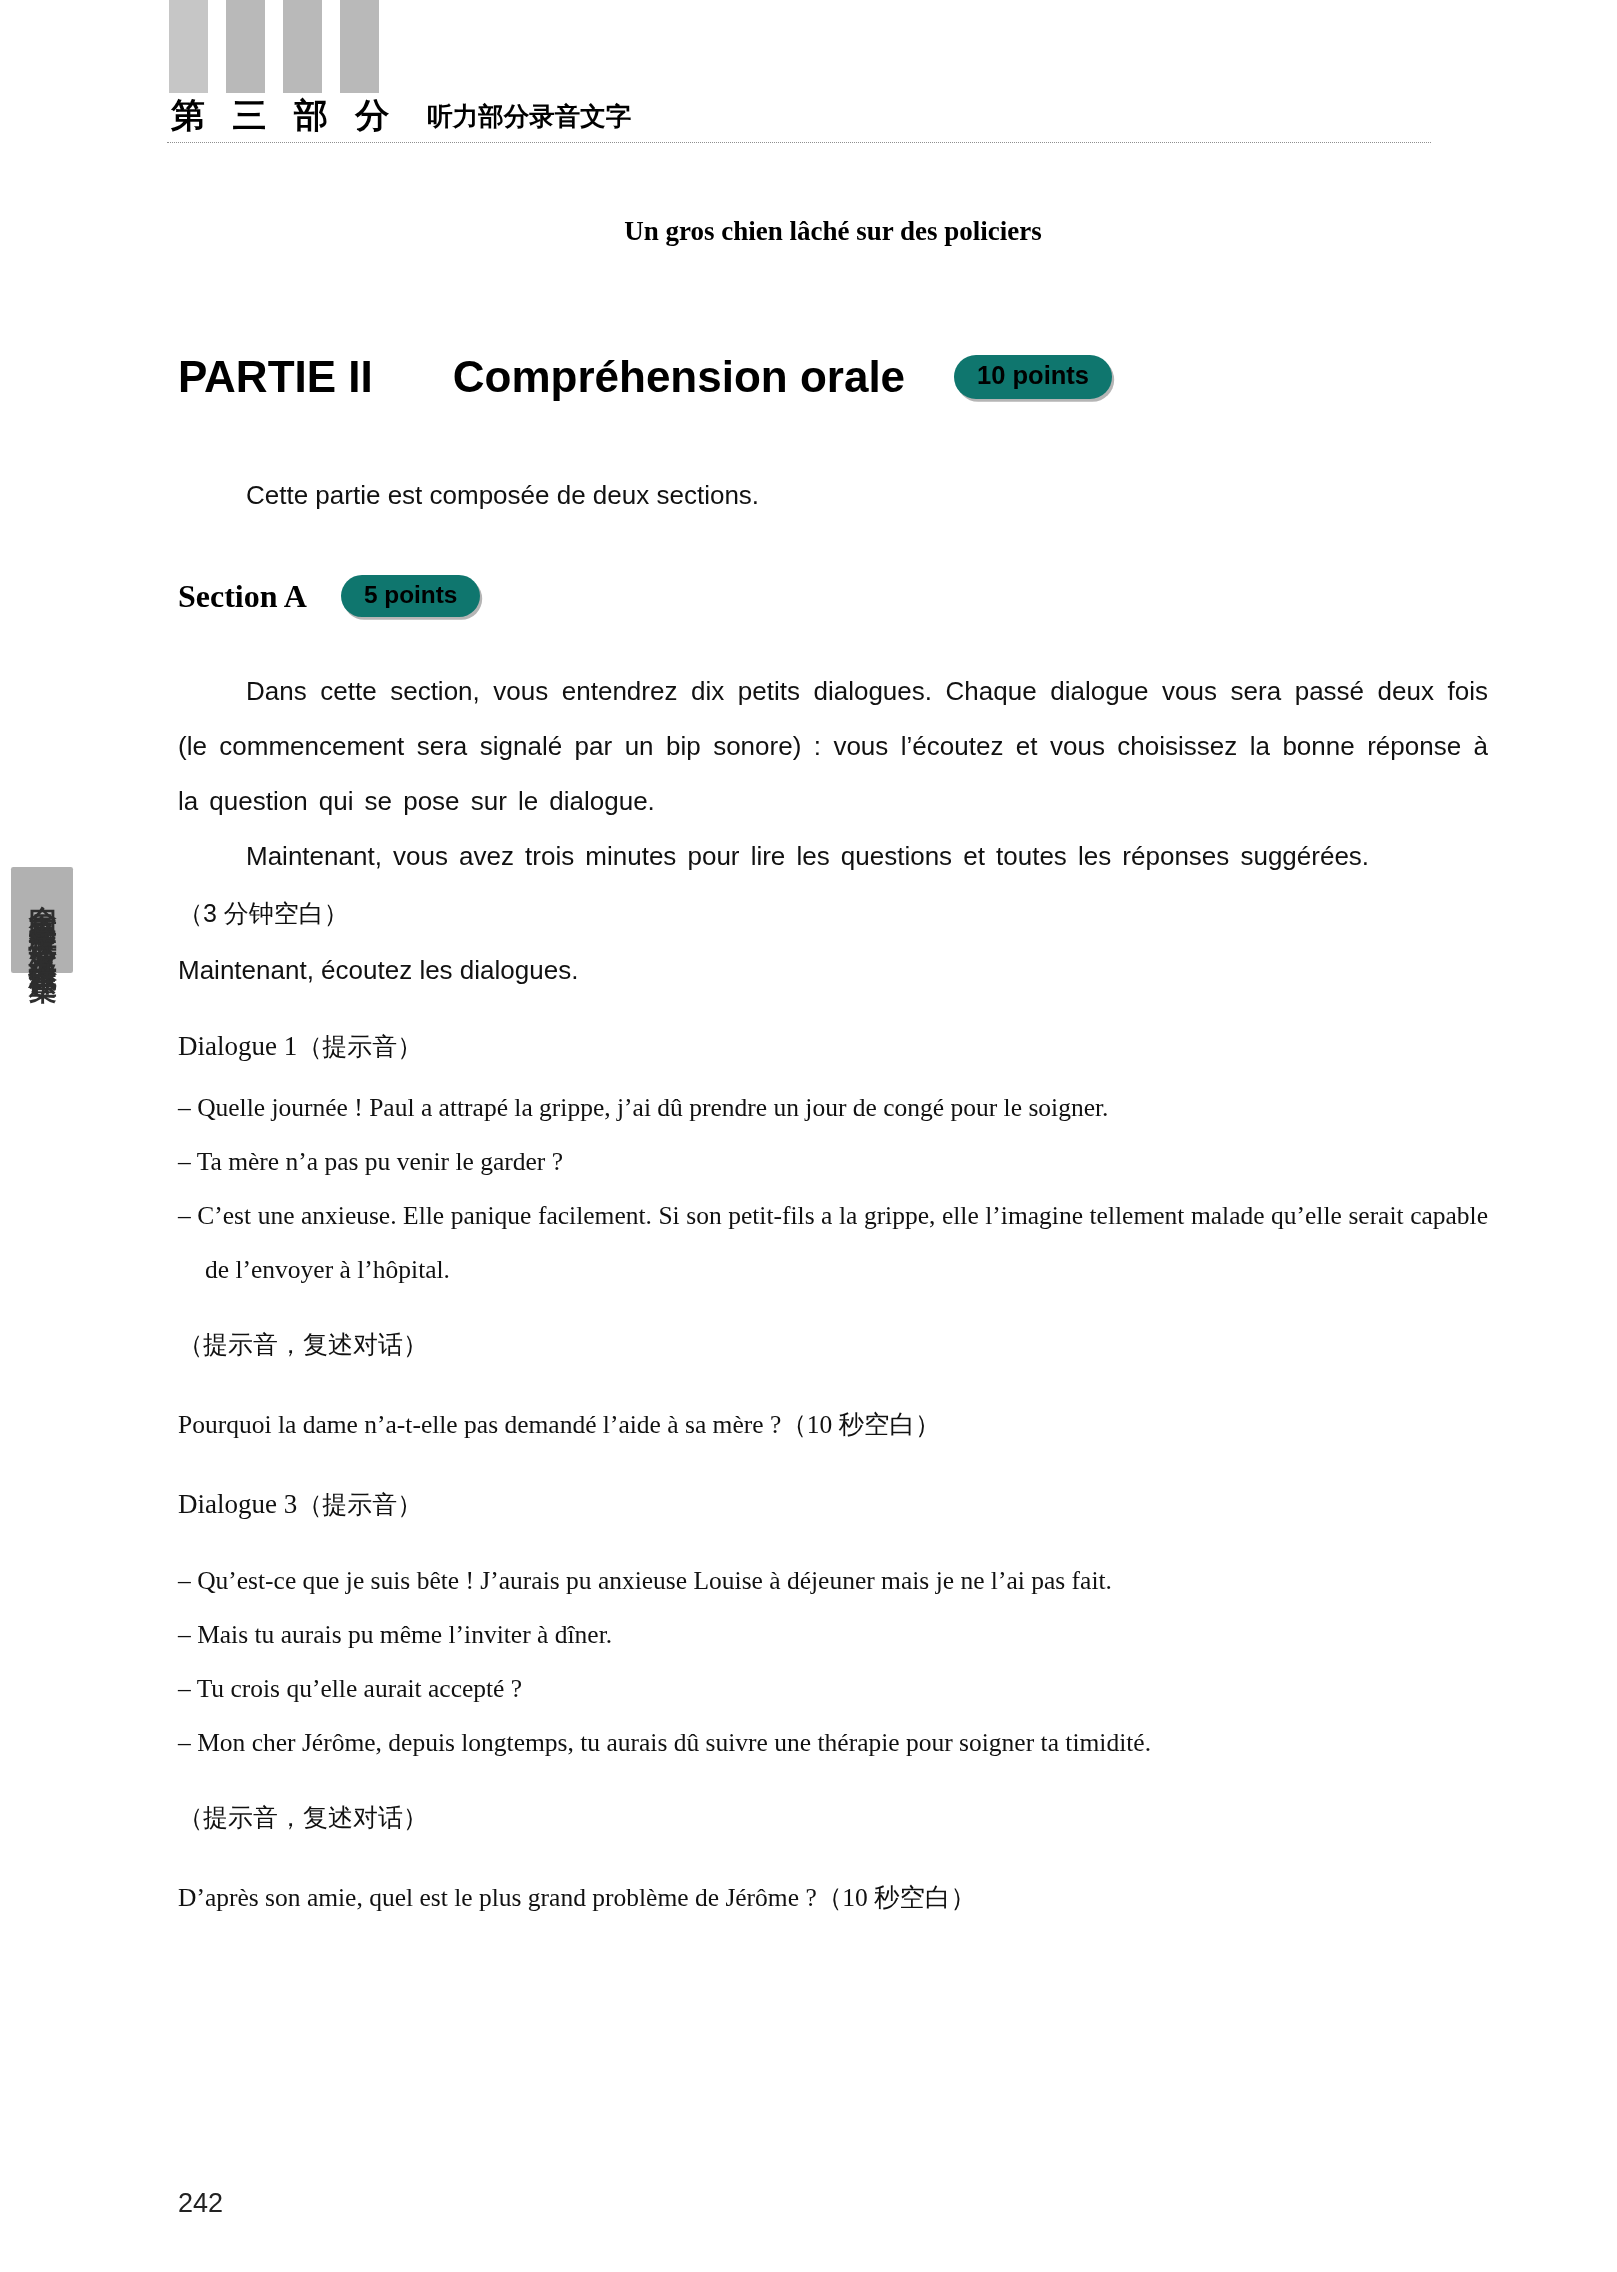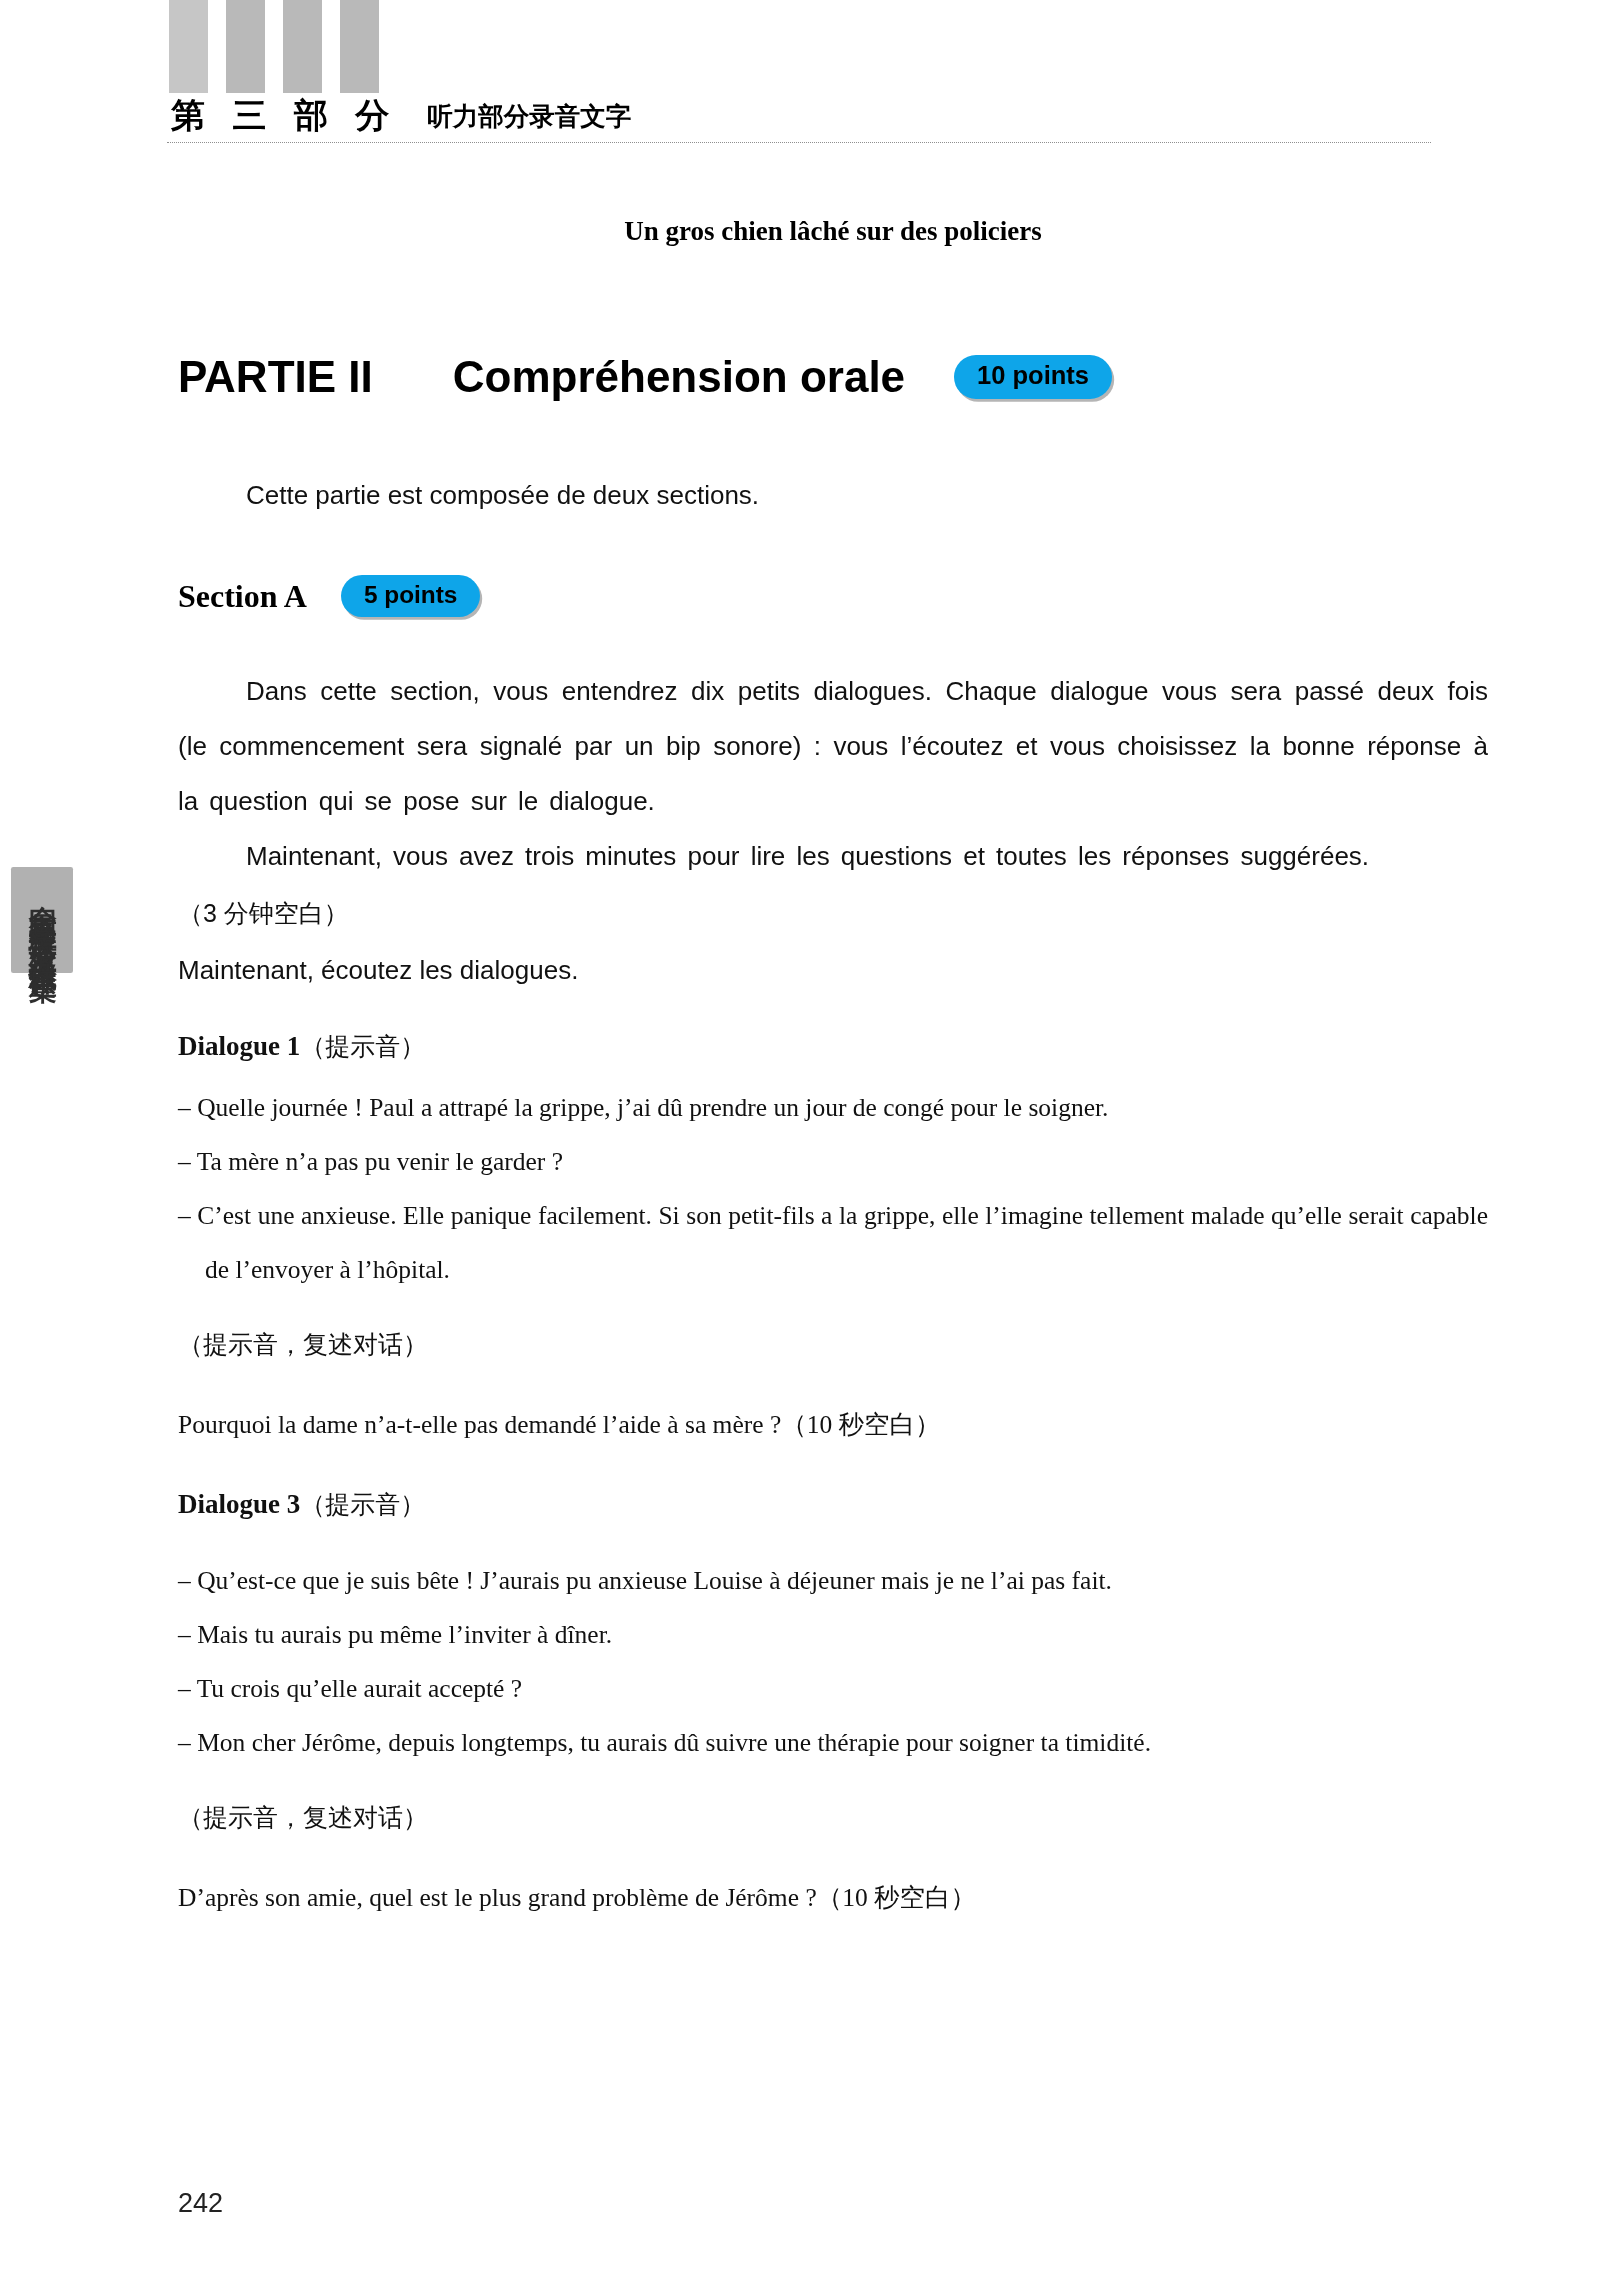--- a/index.html
+++ b/index.html
@@ -60,21 +60,21 @@
 
   .partie-row {
     margin-top: 108px; display: flex; align-items: center;
     font-family: "Liberation Sans", sans-serif; font-weight: bold; color: #000;
   }
   .partie-label { font-size: 44px; line-height: 1; }
   .partie-title { font-size: 44px; line-height: 1; margin-left: 80px; }
 
   .pill {
     display: inline-block;
-    background: #0ea5e9; color: #000;
+    background: #0f766e; color: #000;
     font-family: "Liberation Sans", sans-serif; font-weight: bold;
     font-size: 25.5px; line-height: 1;
     padding: 7.8px 23px 10px; border-radius: 33px;
     box-shadow: 2.2px 2.8px 0 #b5b5b5;
   }
   .partie-row .pill { margin-left: 49px; }
 
   .intro {
     margin: 78px 0 0 68px;
     font-family: "Liberation Sans", sans-serif; font-size: 26px; line-height: 37px;
@@ -92,21 +92,21 @@
     text-align: justify; text-indent: 68px; word-spacing: 3.9px;
   }
   .para.first { margin-top: 47px; }
 
   .listen {
     margin: 19.4px 0 0 0; font-family: "Liberation Sans", sans-serif;
     font-size: 26px; line-height: 37px;
   }
 
   .dlg-label { margin-top: 39px; font-size: 27px; line-height: 37px; }
-  .dlg-label .name { font-family: "Liberation Serif", serif; font-weight: bold; }
+  .dlg-label .name { font-family: "Liberation Serif", serif; font-weight: normal; }
   .dlg-label .cue  { font-family: "Liberation Sans", sans-serif; font-weight: normal; font-size: 25px; }
   .m-d2 { margin-top: 42px; }
 
   .dlg-lines { margin-top: 16.7px; }
   .dlg-lines.m-d2l { margin-top: 30.5px; }
   .dlg-line {
     margin: 0; font-family: "Liberation Serif", serif;
     font-size: 25.5px; line-height: 54px;
     text-align: justify;
     padding-left: 27px; text-indent: -27px;

